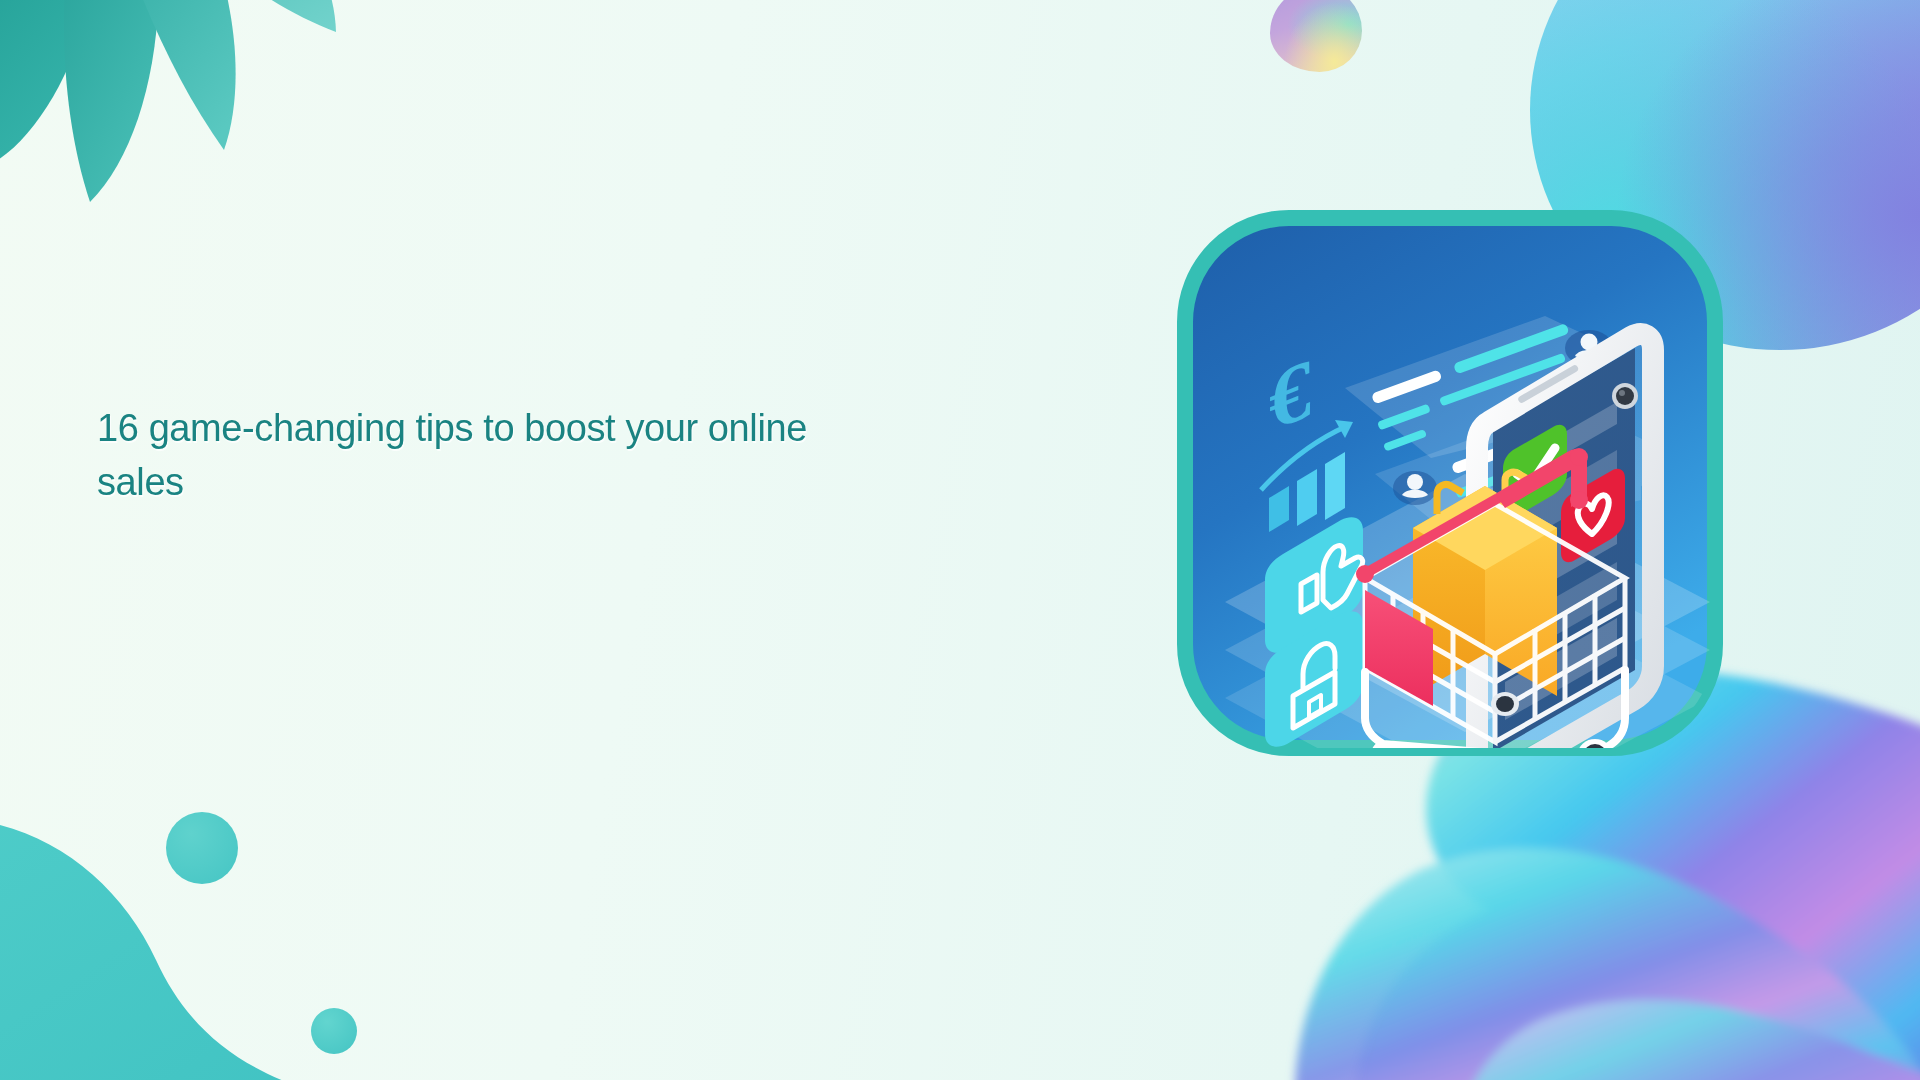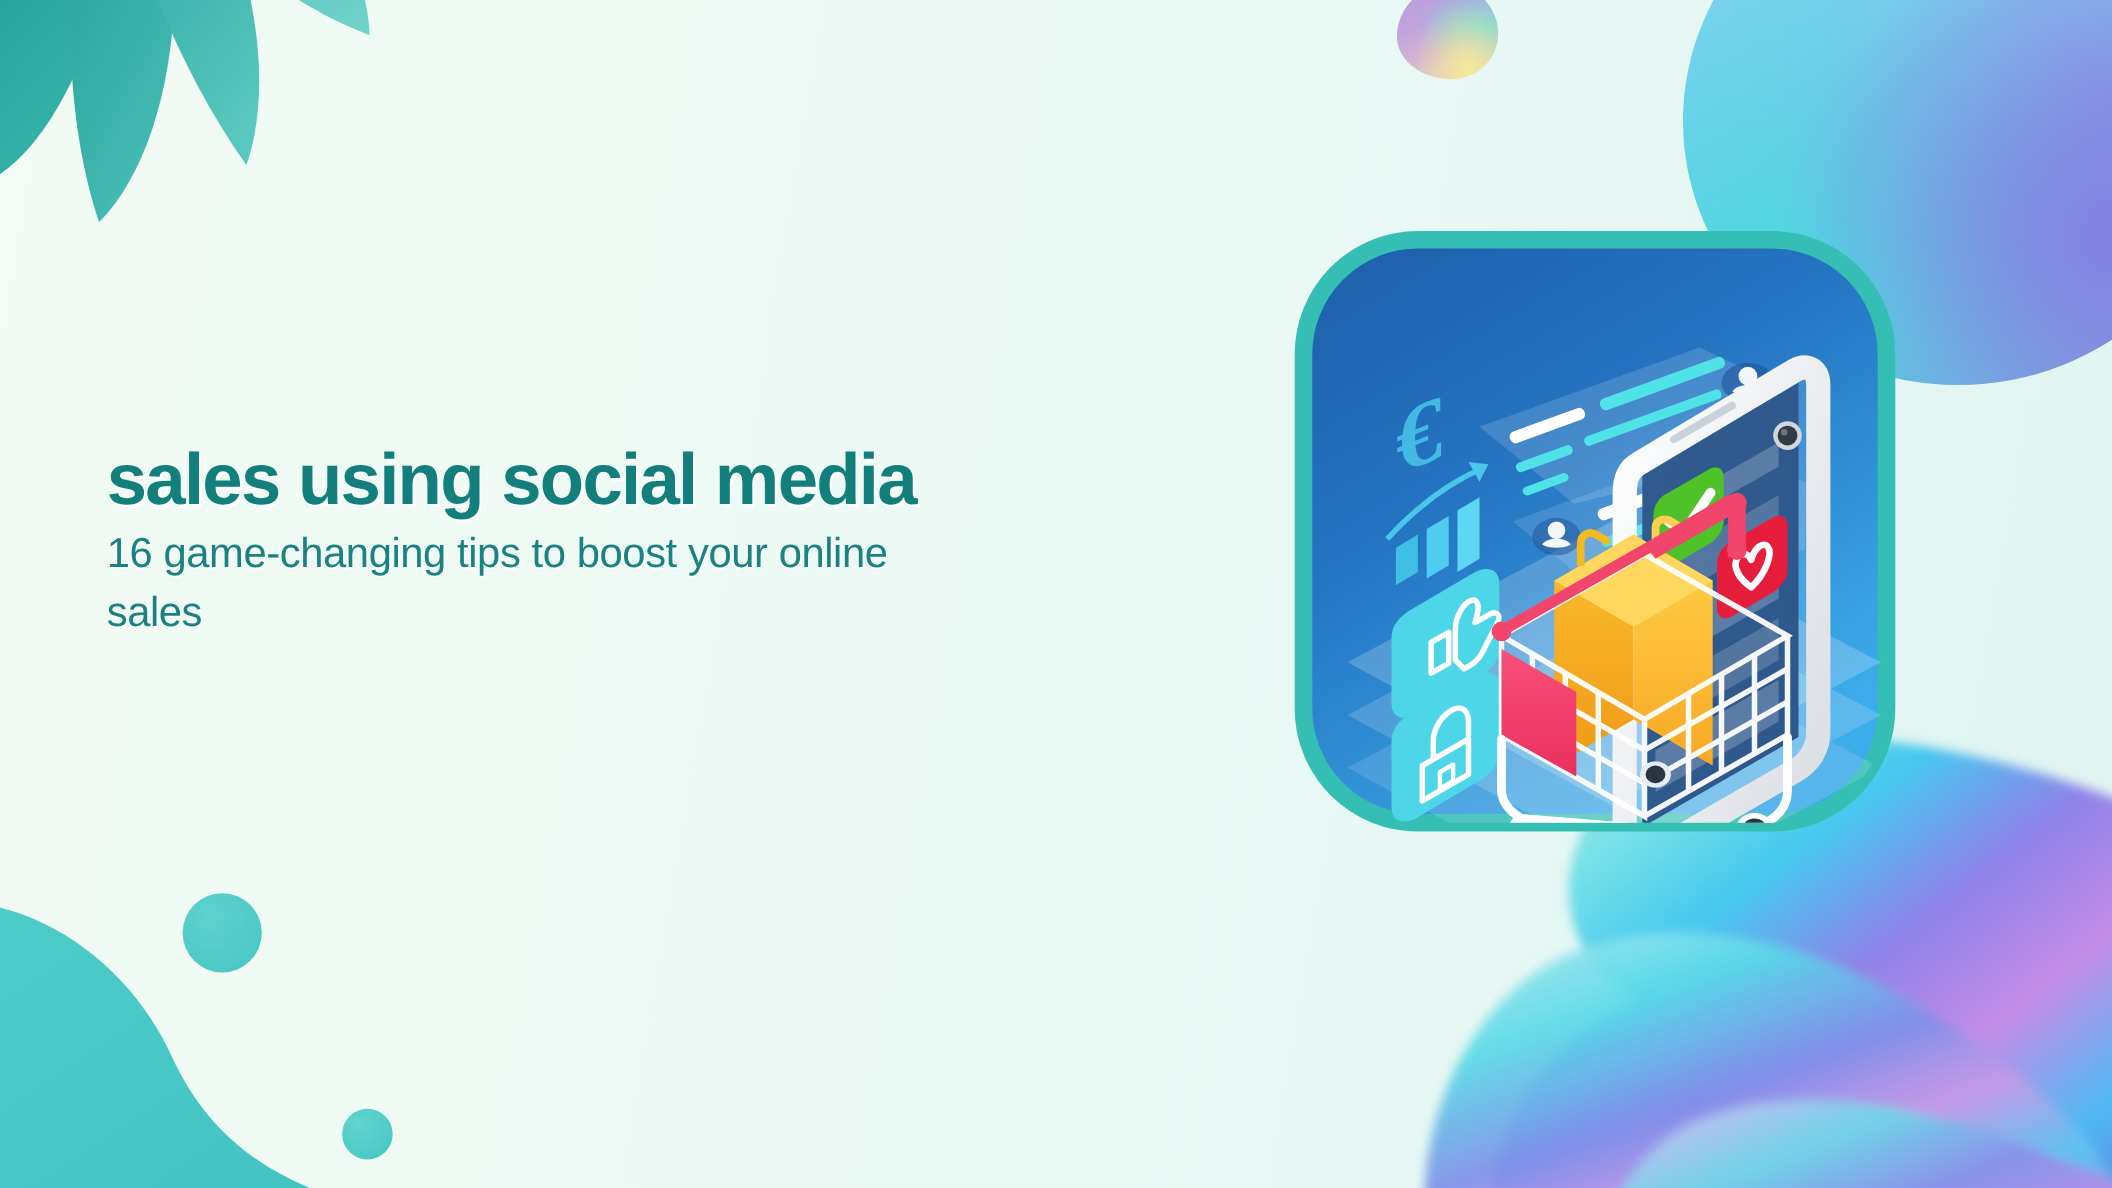--- a/index.html
+++ b/index.html
@@ -135,21 +135,20 @@
       <g filter="url(#sm)">
         <path d="M250 80 C 360 30, 520 40, 720 120 L 720 520 L 120 520 C 100 430, 150 330, 250 290 C 170 250, 160 140, 250 80 Z" fill="url(#w1)"></path>
         <path d="M180 250 C 300 200, 430 240, 560 330 C 640 386, 690 450, 720 520 L 60 520 C 40 430, 80 300, 180 250 Z" fill="url(#w2)" opacity="0.92"></path>
         <path d="M300 400 C 420 350, 560 400, 720 470 L 720 520 L 220 520 C 220 470, 250 424, 300 400 Z" fill="url(#w3)" opacity="0.85"></path>
       </g>
     </svg>
   </div>
 
   <div class="copy">
     <h1 class="headline">
-      <span class="hl-line">sales using social media</span>
     </h1>
     <p class="subhead">16 game-changing tips to boost your online sales</p>
   </div>
 
   <div class="art-wrap">
   <svg class="art" viewBox="0 0 650 680">
     <defs>
       <linearGradient id="cardFill" x1="0" y1="0" x2="0.6" y2="1">
         <stop offset="0" stop-color="#1e5ea9"></stop>
         <stop offset="0.45" stop-color="#2575c2"></stop>

